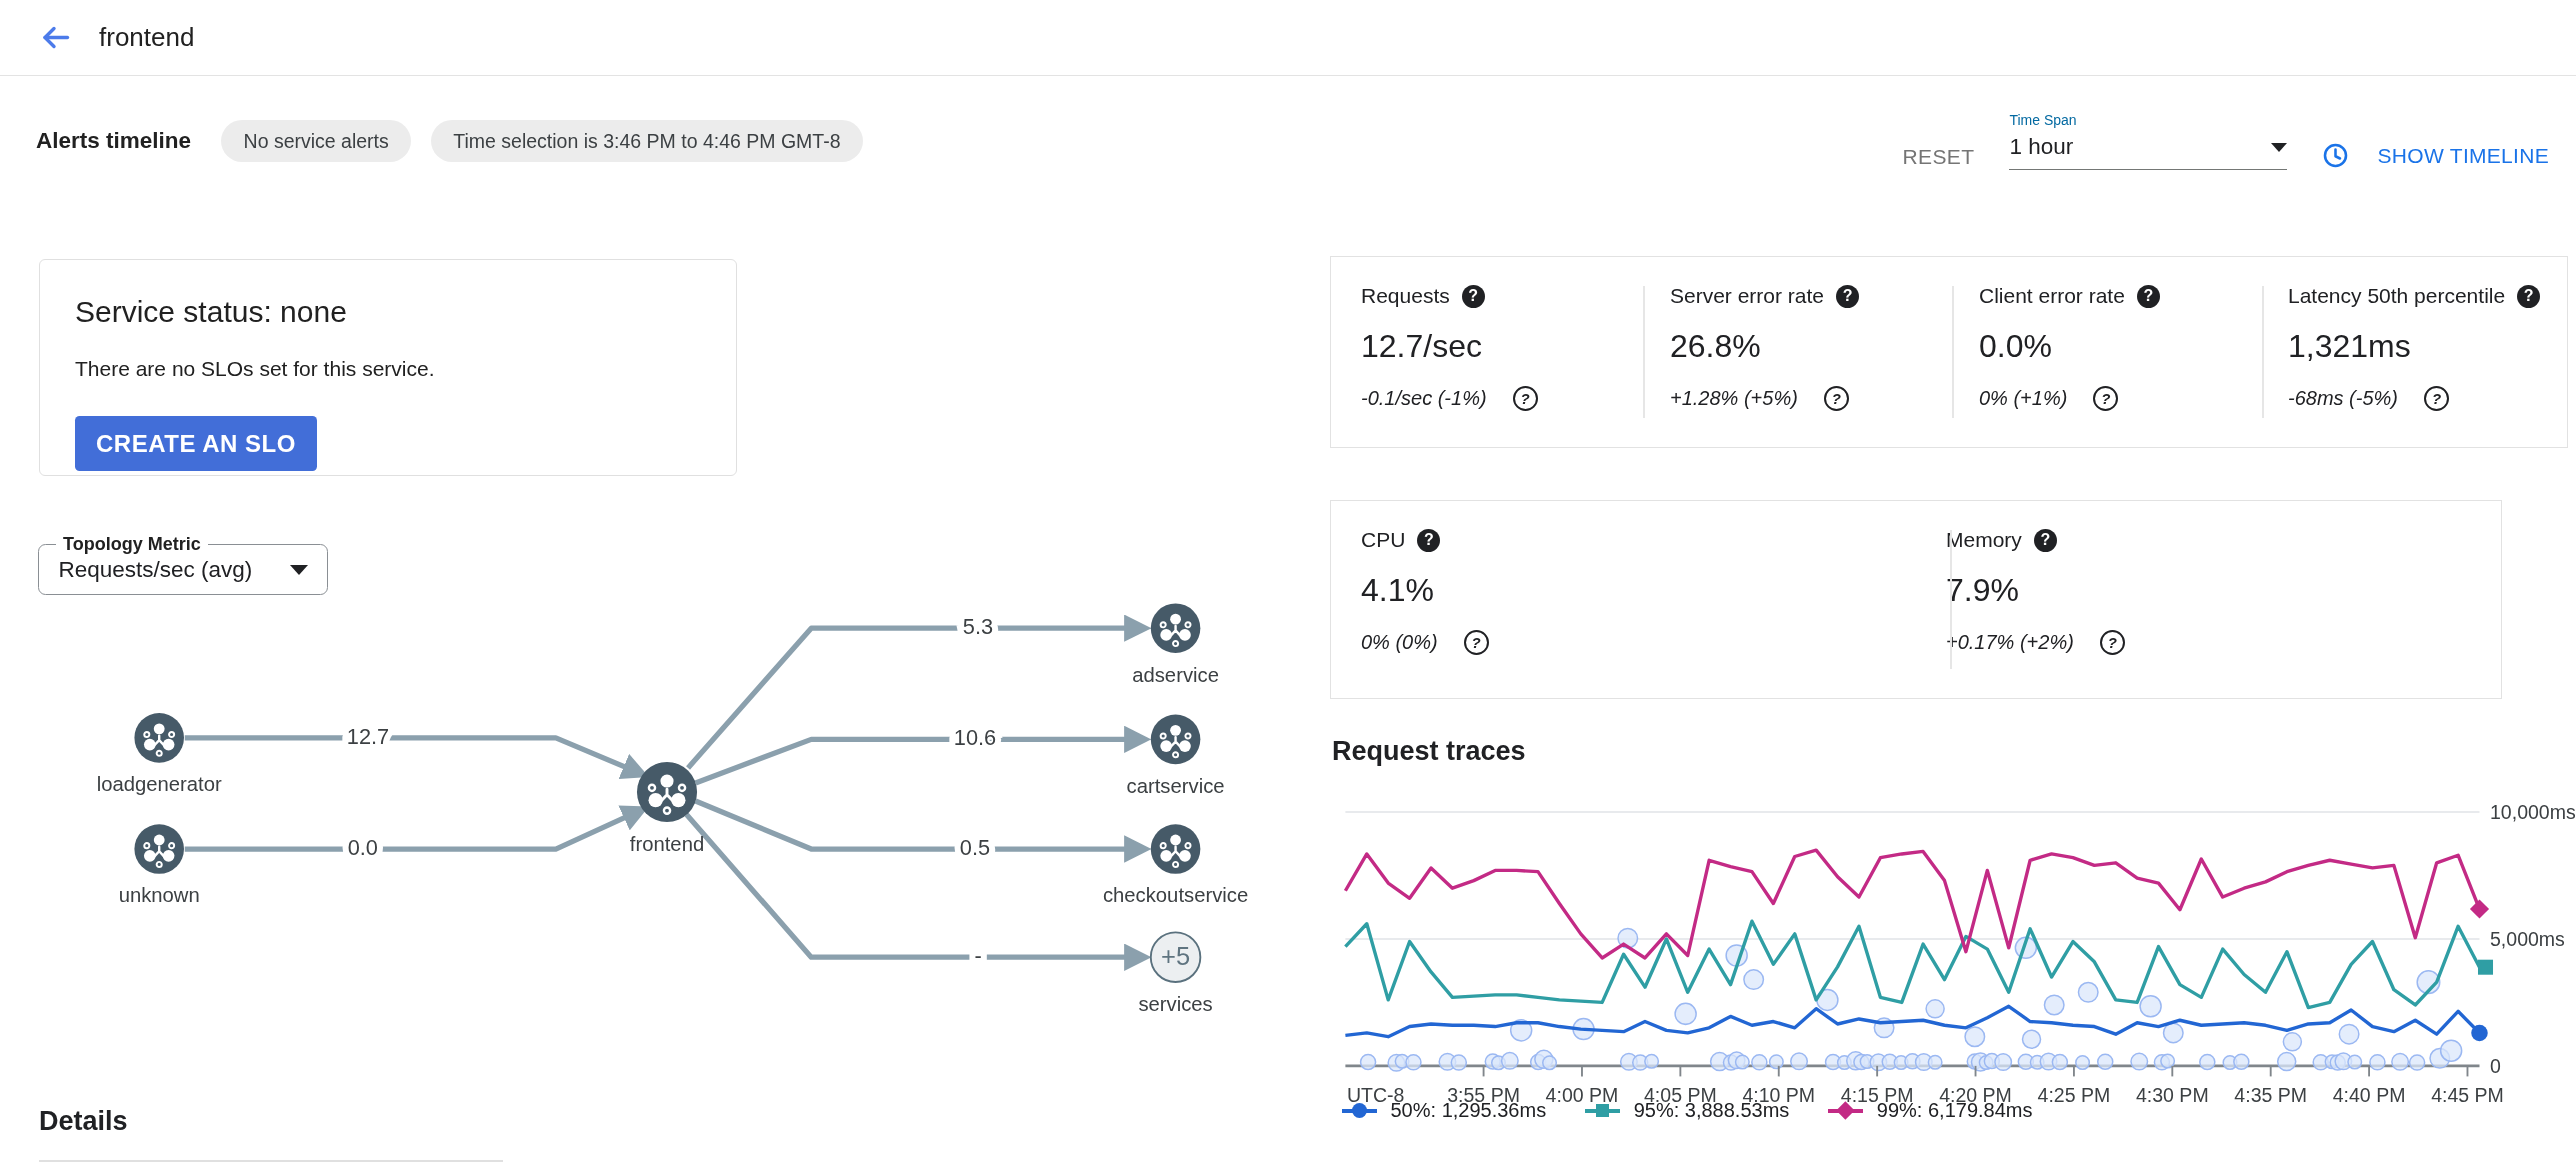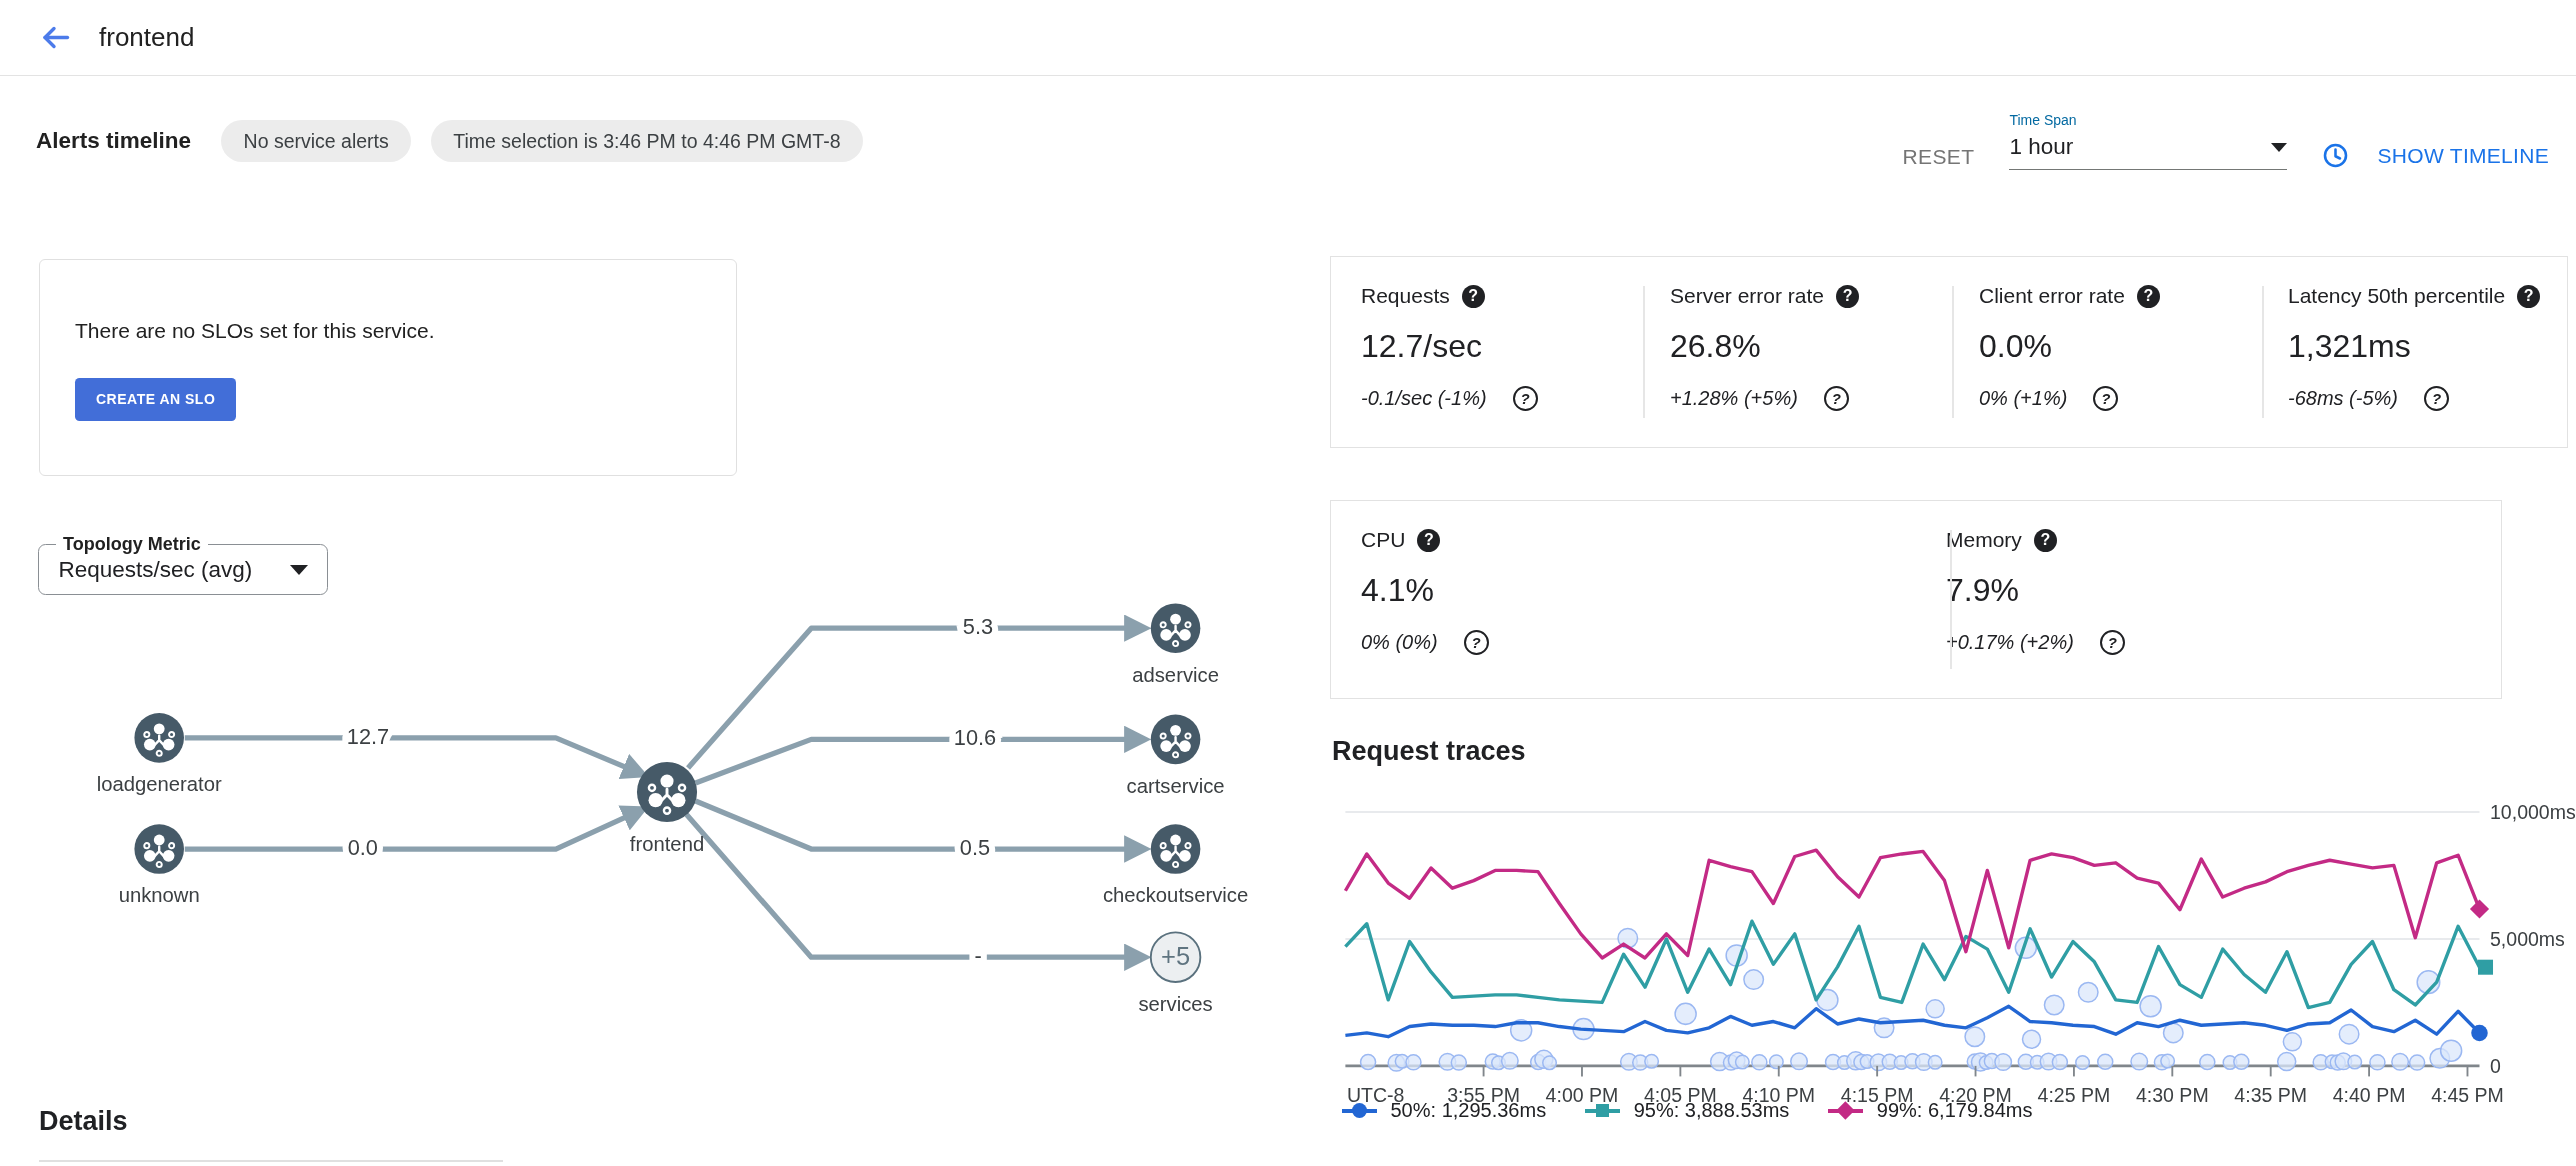--- a/index.html
+++ b/index.html
@@ -20,21 +20,21 @@
   .timespan{width:278px;}
   .timespan-label{font-size:14px;color:#0369a1;margin-bottom:6px;}
   .timespan-row{display:flex;align-items:center;justify-content:space-between;border-bottom:1.5px solid #747775;padding-bottom:9px;cursor:pointer;}
   .timespan-value{font-size:22.5px;color:#202124;}
   .caret-down{width:0;height:0;border-left:8.3px solid transparent;border-right:8.3px solid transparent;border-top:9.8px solid #202124;}
   .show-timeline{display:flex;align-items:center;gap:28px;color:var(--link-blue,#1a73e8);font-size:21px;font-weight:500;letter-spacing:0.3px;margin-top:30px;cursor:pointer;white-space:nowrap;}
   
   .status-card{position:absolute;left:39px;top:259px;width:698px;height:217px;border:1.5px solid #e0e0e0;border-radius:6px;box-sizing:border-box;padding:30px 35px;}
   .status-title{font-size:30px;font-weight:400;color:#212121;margin:4.5px 0 0 0;}
   .status-msg{font-size:21px;color:#212121;margin-top:28.6px;}
-  .create-slo{margin-top:35px;display:inline-block;background:var(--button-blue,#426ed8);color:#fff;font-size:14px;font-weight:700;letter-spacing:0.5px;padding:13.5px 21px;border-radius:4.5px;cursor:pointer;}
+  .create-slo{margin-top:35px;display:inline-block;background:var(--button-blue,#426ed8);color:#fff;font-size:24px;font-weight:700;letter-spacing:0.5px;padding:13.5px 21px;border-radius:4.5px;cursor:pointer;}
   
   .topo-select{position:absolute;left:38px;top:544px;width:290px;height:51px;border:1.5px solid #8a8f94;border-radius:7.5px;box-sizing:border-box;display:flex;align-items:center;justify-content:space-between;padding:0 19.5px;cursor:pointer;background:#fff;}
   .topo-select-label{position:absolute;left:16.5px;top:-11.3px;background:#fff;padding:0 7.5px;font-size:18px;font-weight:700;color:#212121;white-space:nowrap;}
   .topo-select-value{font-size:22.5px;color:#202124;}
   
   .metric-card{position:absolute;border:1.5px solid #e2e2e2;box-sizing:border-box;background:#fff;}
   .card-row1{left:1330px;top:256px;width:1238px;height:192px;}
   .card-row2{left:1330px;top:500px;width:1172px;height:199px;}
   .metric-grid{display:grid;height:100%;}
   .grid-4{grid-template-columns:repeat(4,1fr);}
@@ -98,20 +98,21 @@
       <svg width="27" height="27" viewBox="0 0 36 36">
         <circle cx="18" cy="18" r="14" fill="none" stroke="#1a73e8" stroke-width="3.4"></circle>
         <polyline points="18,10 18,19 24,22" fill="none" stroke="#1a73e8" stroke-width="3.4" stroke-linecap="round" stroke-linejoin="round"></polyline>
       </svg>
       <span>SHOW TIMELINE</span>
     </div>
   </div>
 </div>
 
 <div class="status-card">
+  <div class="status-title">Service status: none</div>
   <div class="status-msg">There are no SLOs set for this service.</div>
   <div class="create-slo">CREATE AN SLO</div>
 </div>
 
 <div class="topo-select">
   <span class="topo-select-label">Topology Metric</span>
   <span class="topo-select-value">Requests/sec (avg)</span>
   <span class="caret-down" style="border-left-width:9px;border-right-width:9px;border-top-width:10.5px;"></span>
 </div>
 

